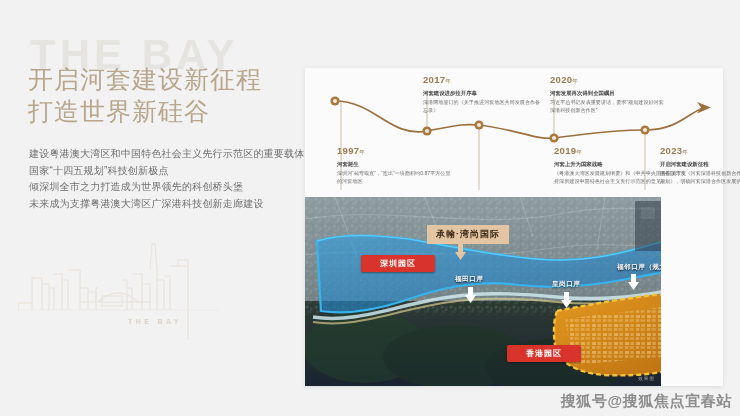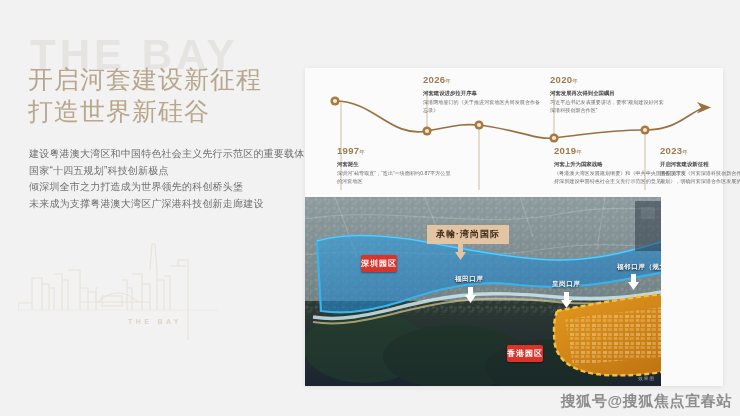--- a/index.html
+++ b/index.html
@@ -77,21 +77,21 @@
   
   #map-wrap{
     position:absolute;left:0;top:129px;width:356px;height:189px;
     overflow:hidden;background:#1b2433;
   }
   #map-canvas{position:absolute;left:0;top:0;width:418px;height:189px;}
 
   .map-chip{
     position:absolute;background:#d9342b;color:#fff;
     font-size:8px;font-weight:700;letter-spacing:1px;
-    padding:3px 0;border-radius:2px;white-space:nowrap;
+    padding:3px 19px;border-radius:2px;white-space:nowrap;
     box-shadow:0 1px 2px rgba(0,0,0,.4);
   }
   #chip-sz{left:56px;top:58px;}
   #chip-hk{left:190px;top:148px;margin-left:12px;}
 
   .map-tan{
     position:absolute;background:#e3c5a4;color:#3d2c18;
     font-size:9px;font-weight:700;letter-spacing:1px;
     padding:3px 9px;white-space:nowrap;
   }
@@ -213,21 +213,21 @@
         </g>
       </svg>
 
       <div class="tl-entry" id="e1997">
         <div class="tl-year"><span>1997</span><span class="suffix">年</span></div>
         <div class="tl-head">河套诞生</div>
         <div class="tl-body">深圳河“截弯取直”，“造出”一块面积约0.87平方公里的河套地区</div>
       </div>
 
       <div class="tl-entry" id="e2017">
-        <div class="tl-year"><span>2026</span><span class="suffix">年</span></div>
+        <div class="tl-year"><span>2017</span><span class="suffix">年</span></div>
         <div class="tl-head">河套建设进步拉开序幕</div>
         <div class="tl-body">深港两地签订的《关于推进河套地区共同发展合作备忘录》</div>
       </div>
 
       <div class="tl-entry" id="e2019">
         <div class="tl-year"><span>2019</span><span class="suffix">年</span></div>
         <div class="tl-head">河套上升为国家战略</div>
         <div class="tl-body">《粤港澳大湾区发展规划纲要》和《中共中央国务院关于支持深圳建设中国特色社会主义先行示范区的意见》</div>
       </div>
 

